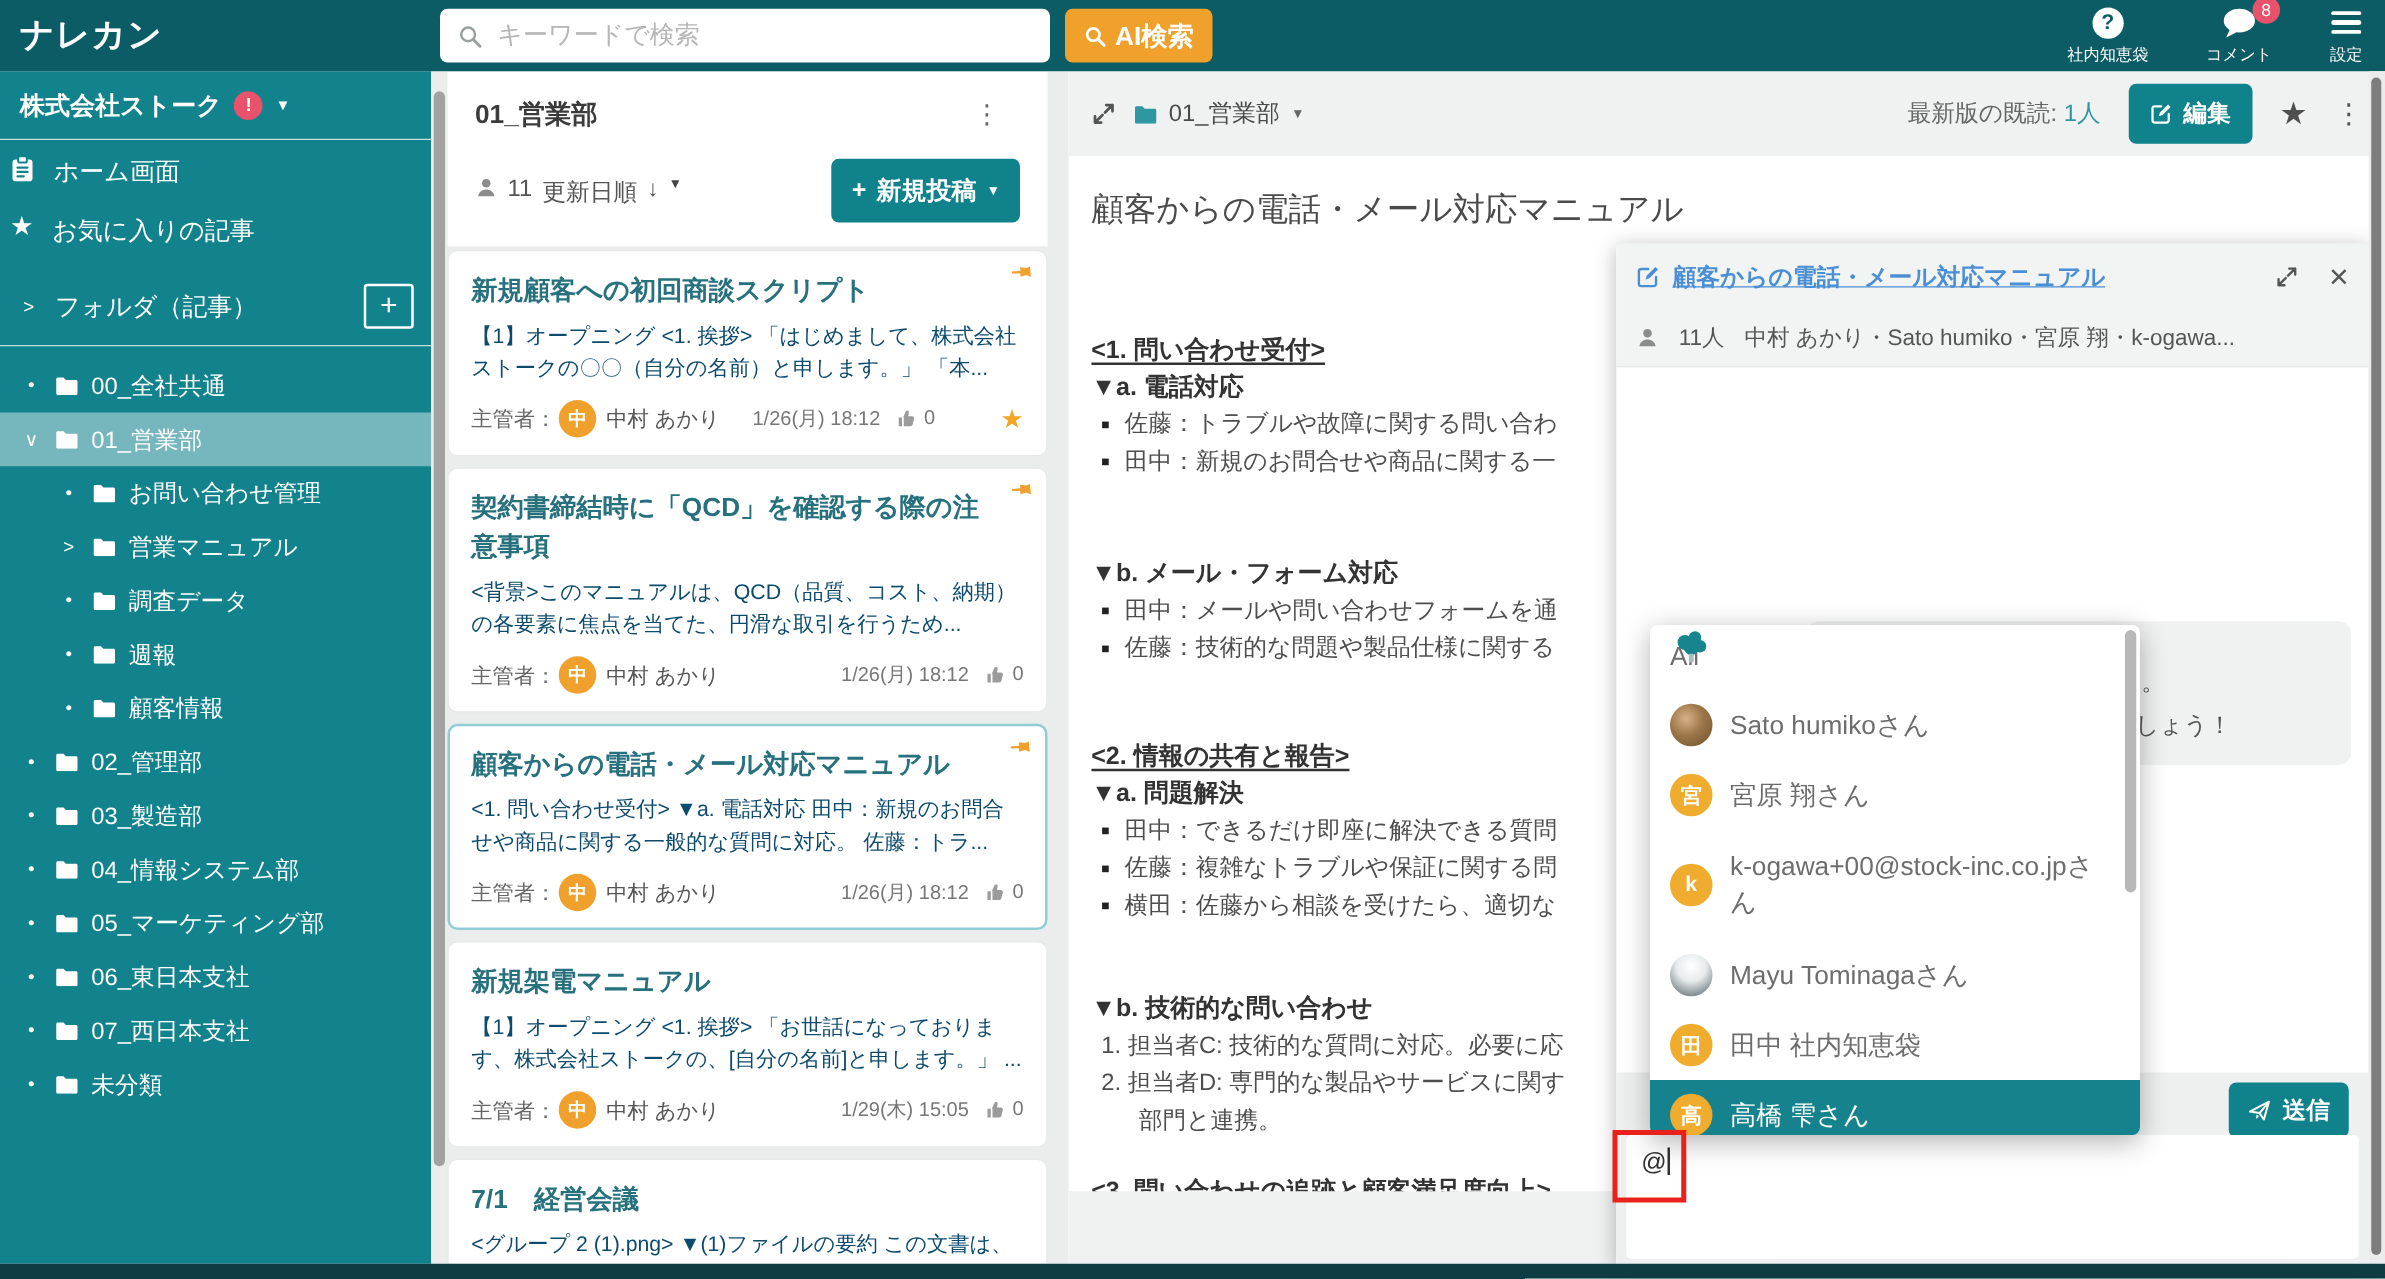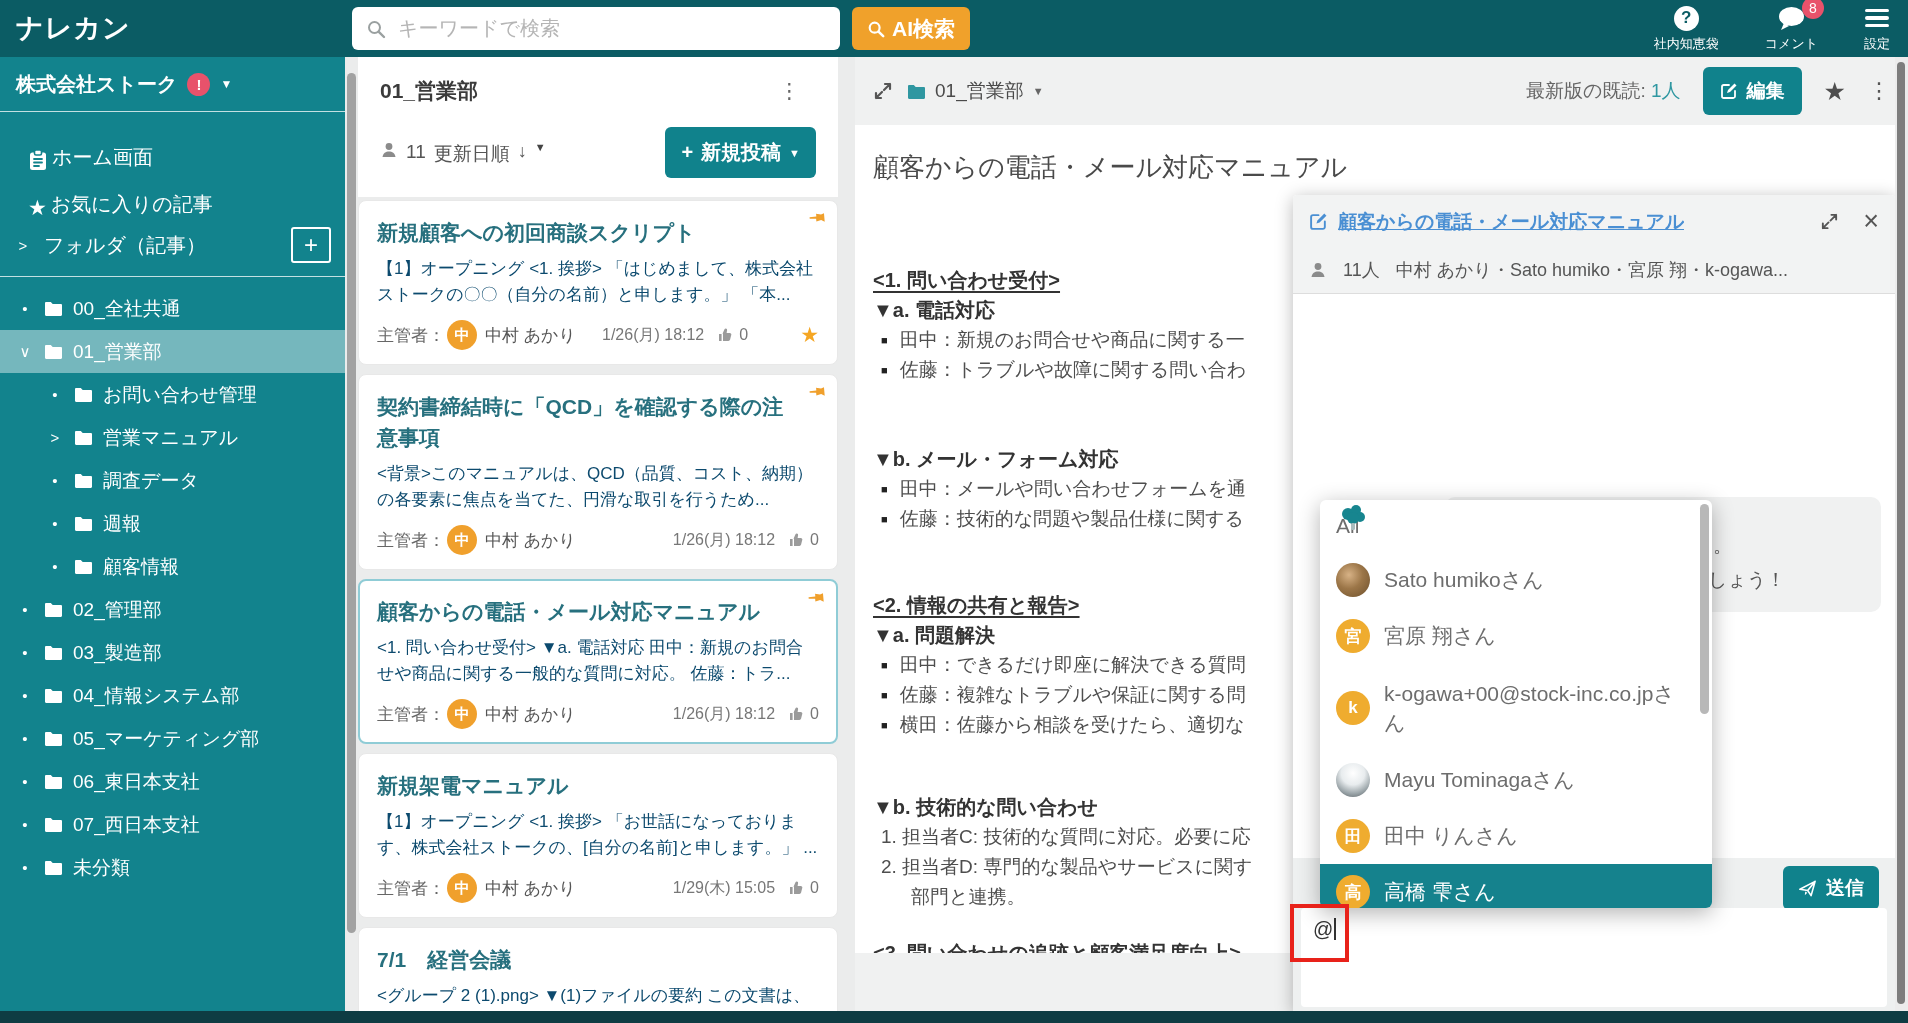--- a/index.html
+++ b/index.html
@@ -27,21 +27,21 @@
   .burger{display:flex;flex-direction:column;gap:4px}
   .burger span{width:24px;height:3.5px;background:#fff;border-radius:2px}
 
   
   .sidebar{position:absolute;left:0;top:57px;width:345px;height:954px;background:#12838d;color:#fff;z-index:10;overflow:hidden}
   .company-row{display:flex;align-items:center;gap:10px;padding:0 16px;height:54px;font-size:20px;font-weight:bold;cursor:pointer}
   .alert-badge{width:23px;height:23px;border-radius:50%;background:#e8526b;display:flex;align-items:center;justify-content:center;font-size:15px;flex:none}
   .caret{font-size:12px}
   .sb-divider{border:none;border-top:1px solid rgba(255,255,255,.75);margin:0}
   .sb-nav{padding:12px 0 4px}
-  .nav-item{display:flex;align-items:flex-end;gap:4px;height:47px;padding:0 28px;font-size:20px;cursor:pointer}
+  .nav-item{display:flex;align-items:flex-start;gap:15px;height:47px;padding:0 8px;font-size:20px;cursor:pointer}
   .nav-star{font-size:21px;line-height:1}
   .folders-header{display:flex;align-items:center;gap:12px;height:54px;padding:0 14px;font-size:20px;position:relative;cursor:pointer}
   .add-btn{position:absolute;right:14px;top:9px;width:40px;height:36px;border:2px solid #fff;border-radius:3px;background:transparent;
            color:#fff;font-size:24px;line-height:32px;text-align:center;cursor:pointer;font-family:inherit;padding:0}
   .folder-list{padding-top:10px}
   .folder-item{display:flex;align-items:center;gap:10px;height:43px;padding:0 16px;font-size:19px;cursor:pointer}
   .folder-item.lvl1{padding-left:46px}
   .folder-item.selected{background:rgba(255,255,255,.42)}
   .f-prefix{width:18px;font-size:15px;text-align:center;flex:none}
   .f-label{white-space:nowrap}
@@ -503,22 +503,22 @@
         <span>編集</span>
       </button>
       <span class="vh-star">★</span>
       <span class="vh-kebab">⋮</span>
     </div>
   </div>
   <h1 class="view-title">顧客からの電話・メール対応マニュアル</h1>
   <div class="article-body" id="article-body">
       <div class="b-h1u">&lt;1. 問い合わせ受付&gt;</div>
       <div class="b-h2">▼a. 電話対応</div>
+      <div class="b-bullet"><span class="sq">■</span><span>佐藤：トラブルや故障に関する問い合わ</span></div>
       <div class="b-bullet"><span class="sq">■</span><span>田中：新規のお問合せや商品に関する一</span></div>
-      <div class="b-bullet"><span class="sq">■</span><span>佐藤：トラブルや故障に関する問い合わ</span></div>
       <div class="b-gap" style="height: 60px;"></div>
       <div class="b-h2">▼b. メール・フォーム対応</div>
       <div class="b-bullet"><span class="sq">■</span><span>田中：メールや問い合わせフォームを通</span></div>
       <div class="b-bullet"><span class="sq">■</span><span>佐藤：技術的な問題や製品仕様に関する</span></div>
       <div class="b-gap" style="height: 56px;"></div>
       <div class="b-h1u">&lt;2. 情報の共有と報告&gt;</div>
       <div class="b-h2">▼a. 問題解決</div>
       <div class="b-bullet"><span class="sq">■</span><span>田中：できるだけ即座に解決できる質問</span></div>
       <div class="b-bullet"><span class="sq">■</span><span>佐藤：複雑なトラブルや保証に関する問</span></div>
       <div class="b-bullet"><span class="sq">■</span><span>横田：佐藤から相談を受けたら、適切な</span></div>
@@ -613,21 +613,21 @@
     <div class="m-item tall">
       <span class="m-av init">k</span>
       <span class="m-name">k-ogawa+00@stock-inc.co.jpさん</span>
     </div>
     <div class="m-item">
       <span class="m-av photo2"></span>
       <span class="m-name">Mayu Tominagaさん</span>
     </div>
     <div class="m-item">
       <span class="m-av init">田</span>
-      <span class="m-name">田中 りんさん</span>
+      <span class="m-name">田中 社内知恵袋</span>
     </div>
     <div class="m-item hl">
       <span class="m-av init">高</span>
       <span class="m-name">高橋 雫さん</span>
     </div>
     <div class="dd-scroll"></div>
 </div>
 
 <div class="red-box"></div>
 <div class="bottom-bar"></div>

